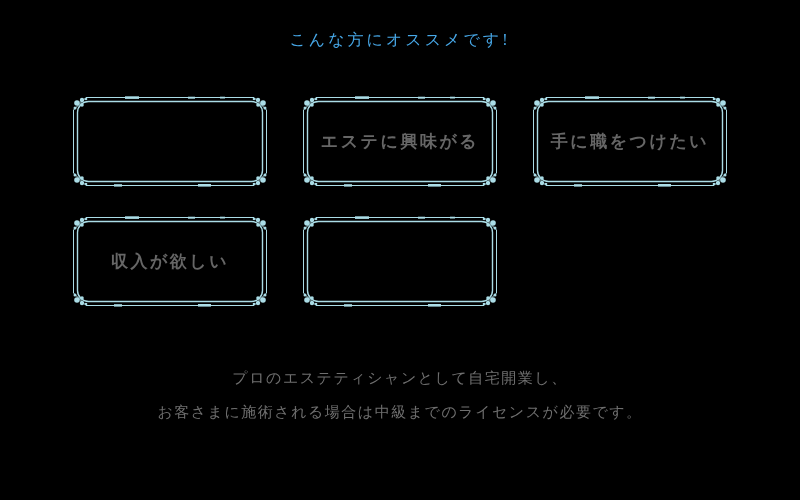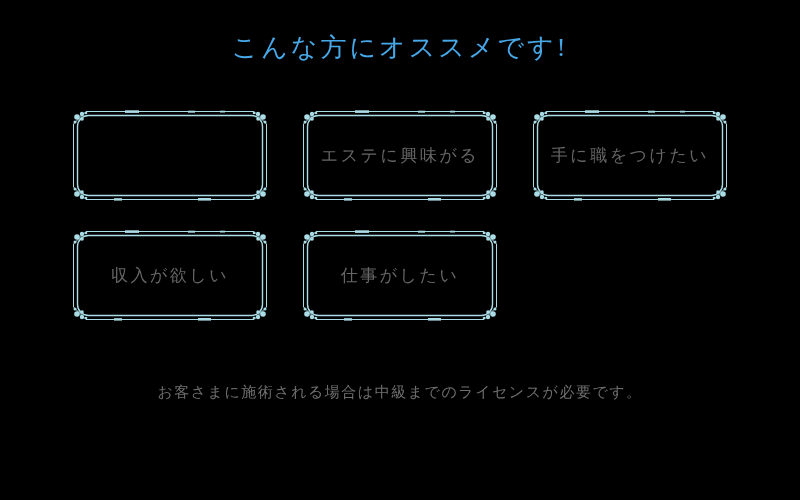--- a/index.html
+++ b/index.html
@@ -15,21 +15,21 @@
   }
   body {
     width: 800px; height: 500px;
     background: var(--background);
     overflow: hidden;
     font-family: "Liberation Serif", "DejaVu Serif", serif;
   }
   .page-title {
     margin: 30px 0 0 0;
     text-align: center;
-    font-size: 26px;
+    font-size: 16px;
     font-weight: normal;
     letter-spacing: 3px;
     color: var(--title);
   }
   .boxes-grid {
     width: 660px;
     margin: 43px auto 0 auto;
     display: grid;
     grid-template-columns: repeat(3, 200px);
     grid-template-rows: repeat(2, 95px);
@@ -48,20 +48,21 @@
   .frame-orn { fill: var(--frame); stroke: none; }
   .box-label {
     position: absolute; inset: 0;
     display: flex; flex-direction: column;
     align-items: center; justify-content: center;
     gap: 11px;
     color: var(--box-text);
     font-size: 17px;
     letter-spacing: 2.5px;
     text-align: right;
+    font-weight: bold;
   }
   .box-line { display: block; white-space: nowrap; }
   .box-line:empty { display: none; }
   .footer-note {
     margin-top: 52px;
     text-align: center;
     color: var(--footer-text);
     font-size: 15px;
     letter-spacing: 1.5px;
   }
@@ -140,21 +141,21 @@
       <span class="box-line">収入が欲しい</span>
     </div>
   </div>
 
 
   <div class="box">
     <svg class="frame" viewBox="0 0 200 95" preserveAspectRatio="none">
         <use href="#fancy-frame"></use>
       </svg>
     <div class="box-label">
-      <span class="box-line">仕事がしたい</span>
     </div>
   </div>
 
 </div>
 
 <div class="footer-note">
+  <p class="footer-line">プロのエステティシャンとして自宅開業し、</p>
   <p class="footer-line">お客さまに施術される場合は中級までのライセンスが必要です。</p>
 </div>
 
 </body></html>

